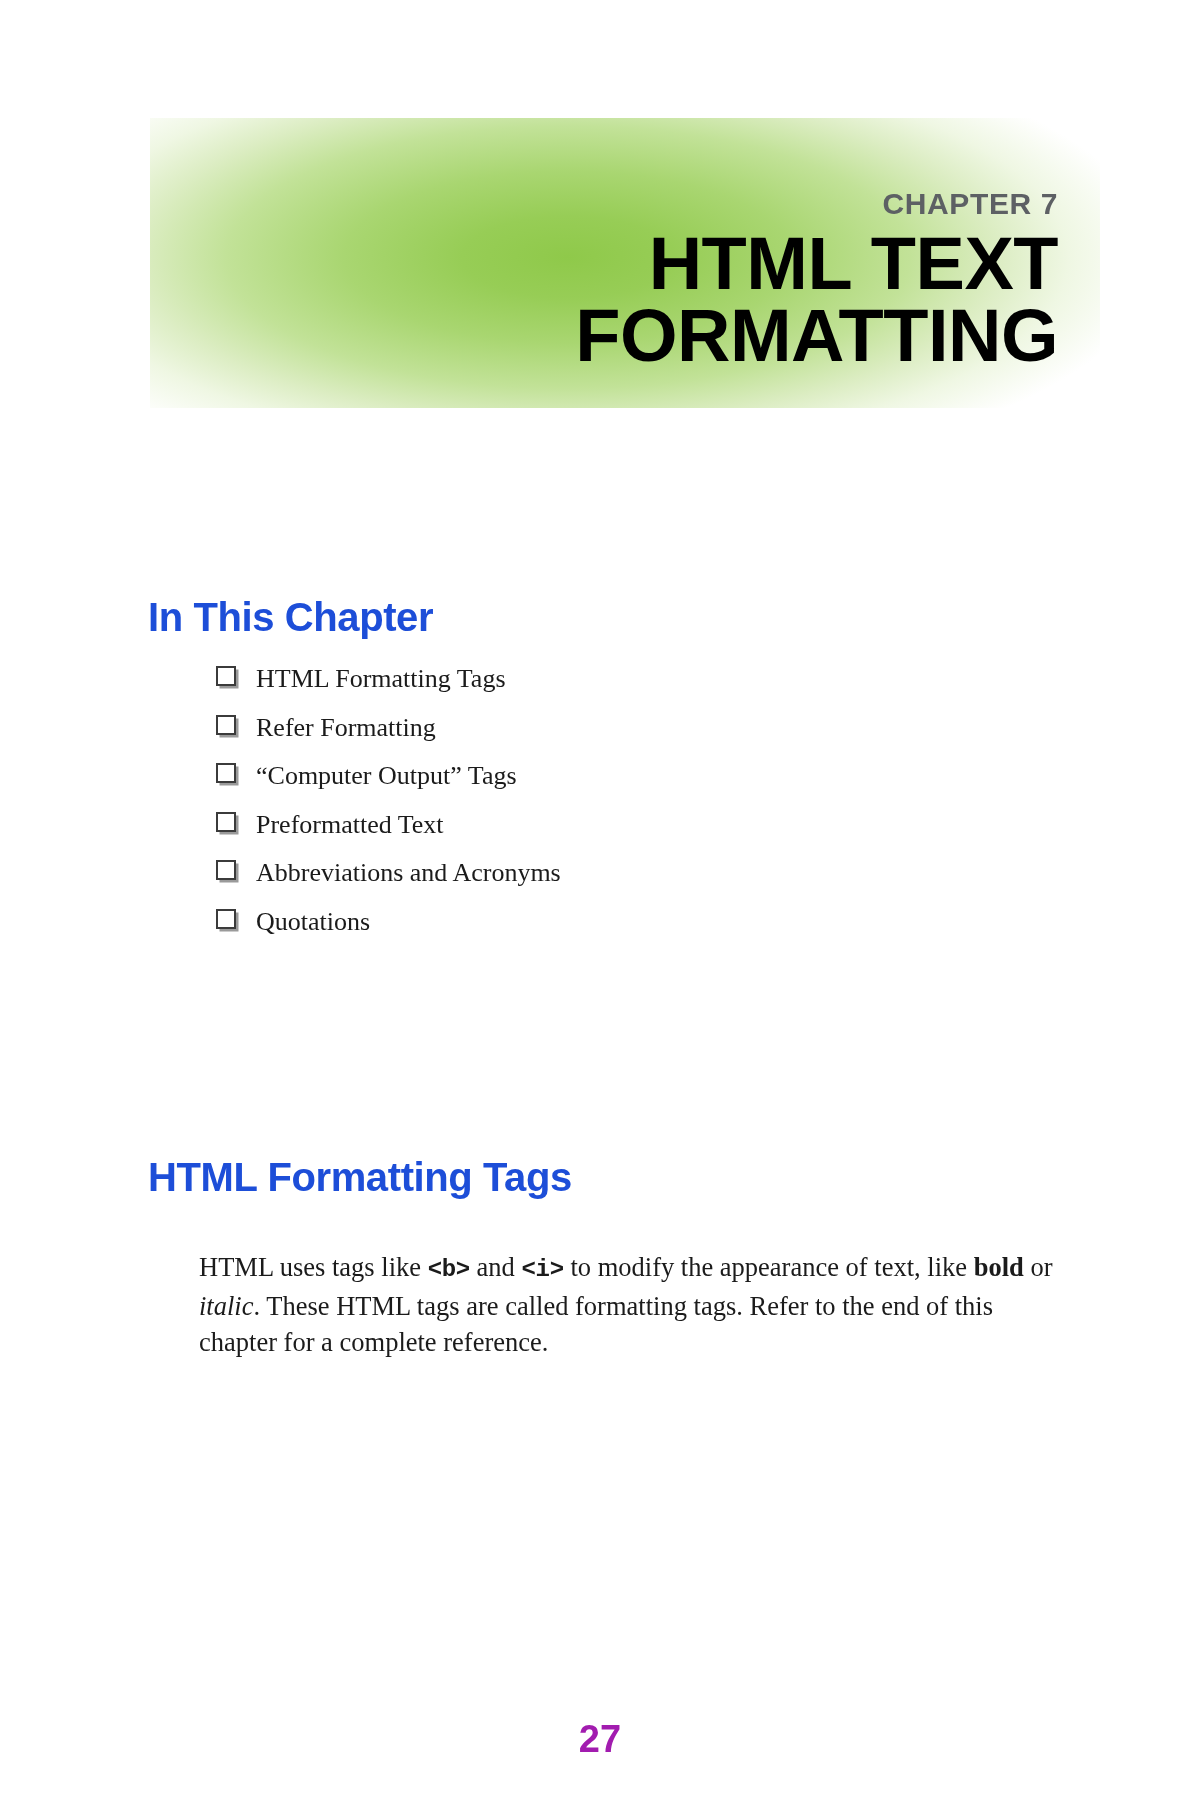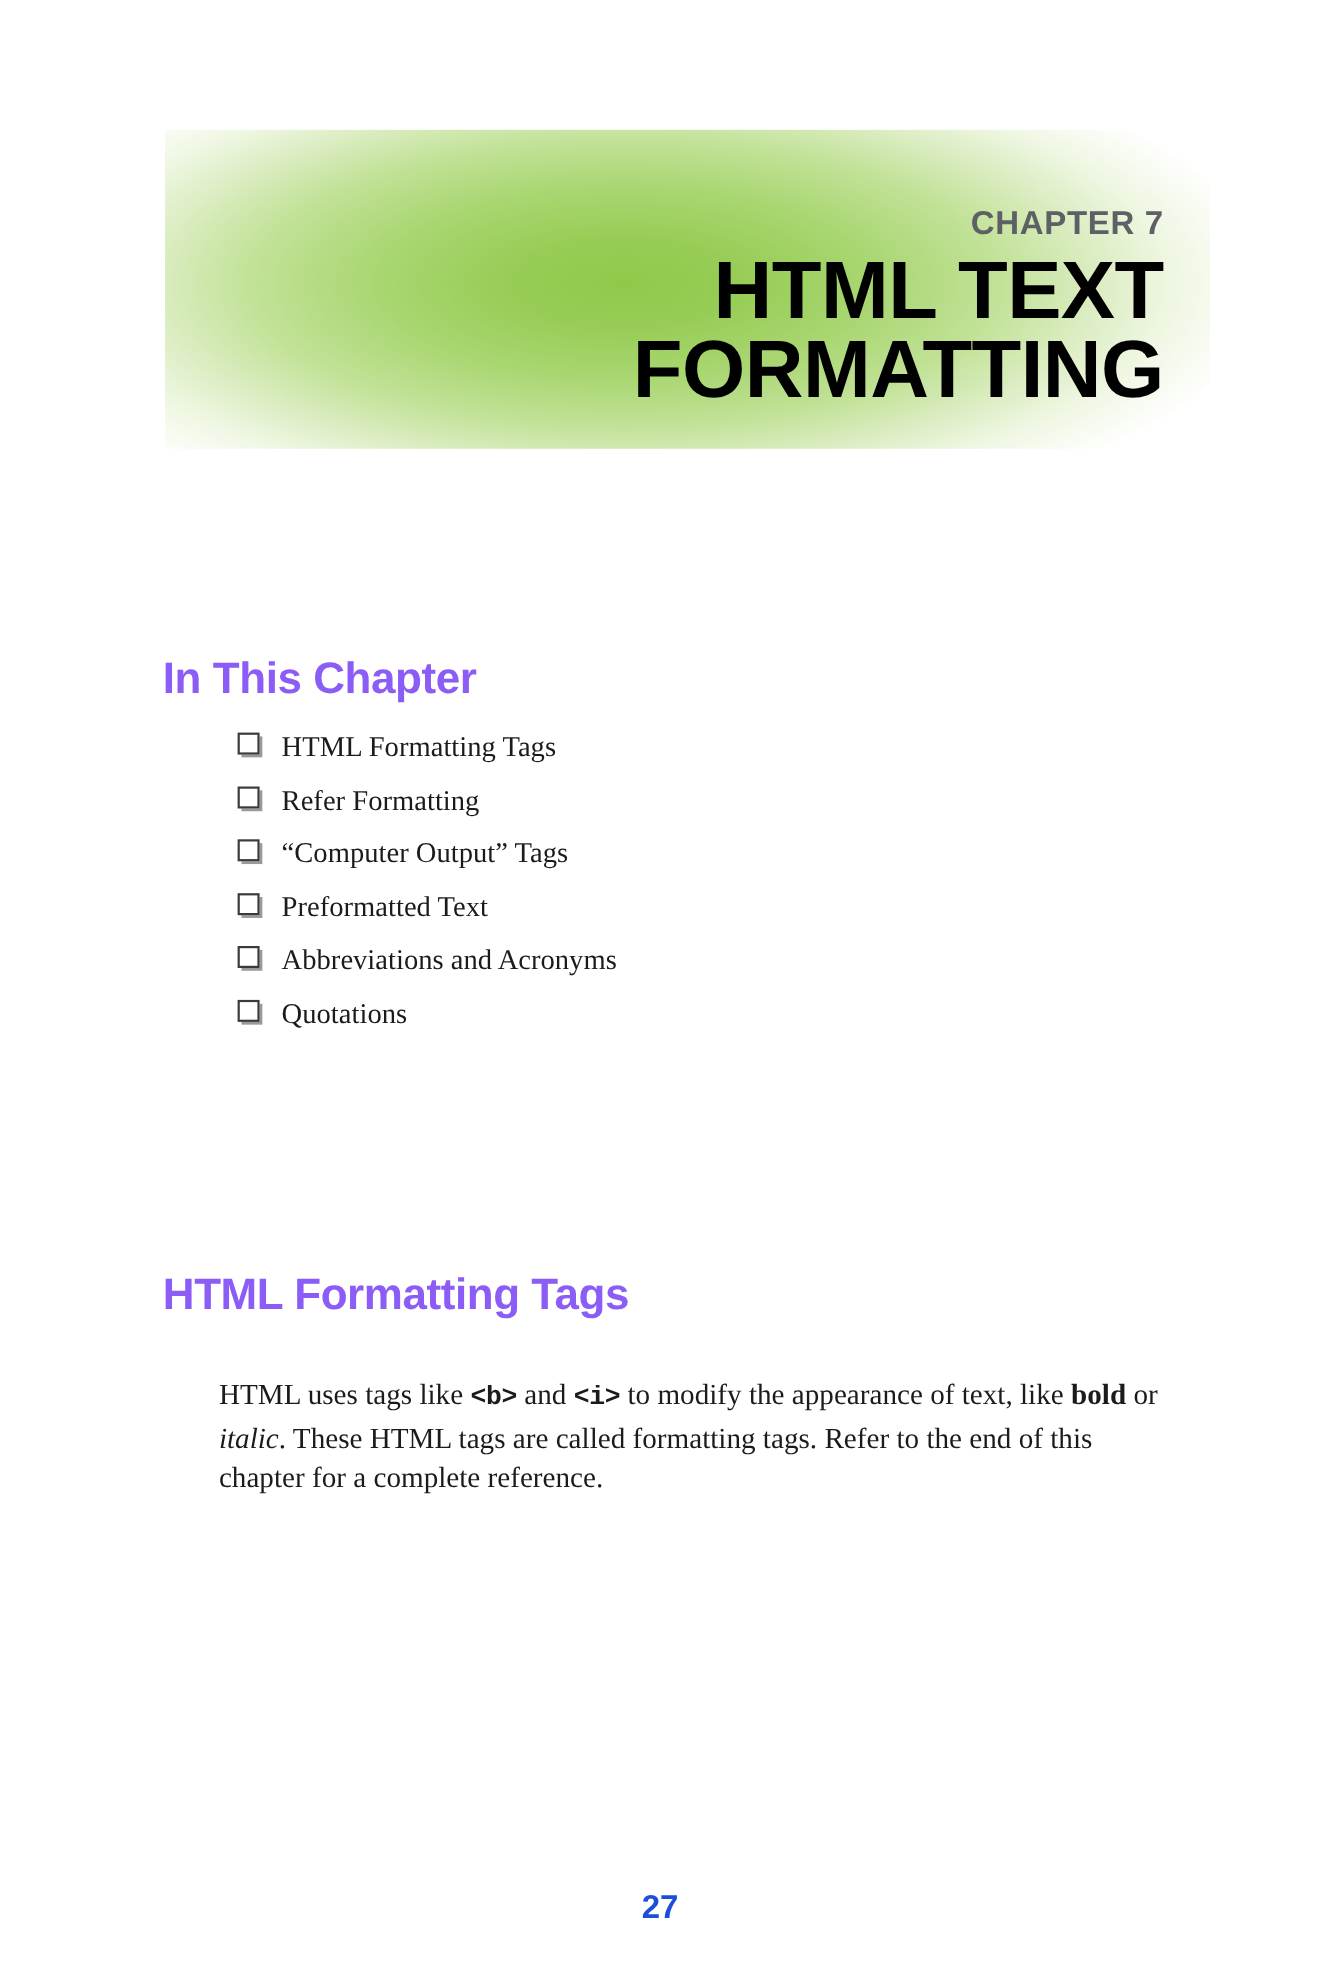--- a/index.html
+++ b/index.html
@@ -72,21 +72,21 @@
     max-width: 620px;
   }
 
   
   .section-heading {
     position: absolute;
     font-family: "Liberation Sans", "DejaVu Sans", sans-serif;
     font-weight: bold;
     font-size: 40px;
     letter-spacing: -0.4px;
-    color: #8b5cf6;
+    color: #1d4ed8;
     white-space: nowrap;
   }
 
   #heading-in-this-chapter { left: 148px; top: 595px; }
   #heading-formatting-tags { left: 148px; top: 1155px; }
 
   
   .chapter-list {
     position: absolute;
     left: 216px;
@@ -146,22 +146,22 @@
 
   
   .page-number {
     position: absolute;
     left: 0;
     right: 0;
     top: 1718px;
     text-align: center;
     font-family: "Liberation Sans", "DejaVu Sans", sans-serif;
     font-weight: bold;
-    font-size: 30px;
-    color: #1d4ed8;
+    font-size: 38px;
+    color: #a21caf;
   }
 </style>
 </head>
 <body>
 
 <div class="page">
 
   <div class="banner">
     <div class="banner-bg"></div>
     <div class="banner-inner">

